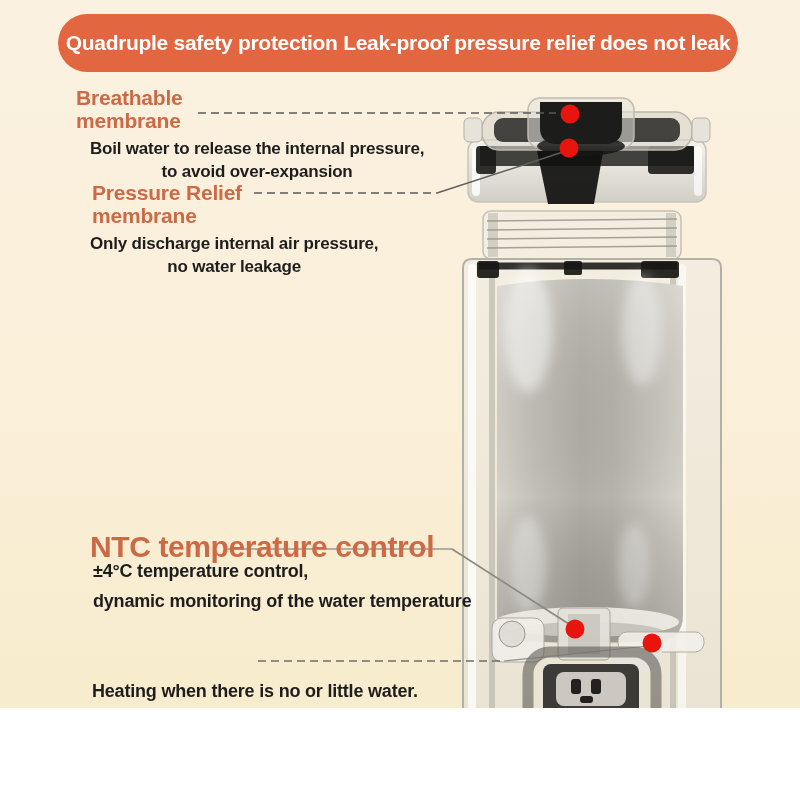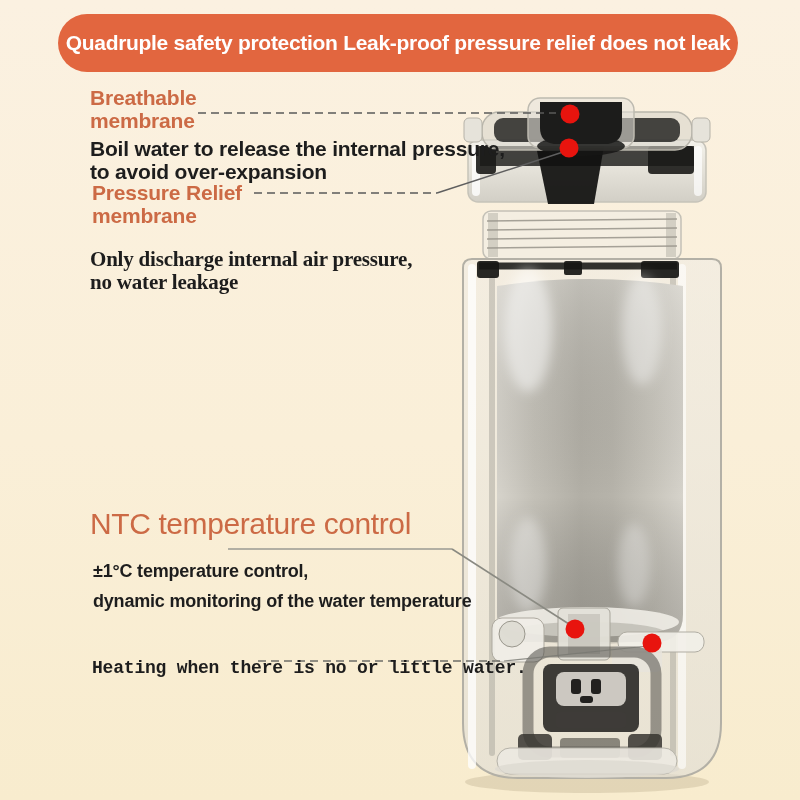--- a/index.html
+++ b/index.html
@@ -3,42 +3,42 @@
 <meta charset="utf-8">
 <style>
   :root{
     --bgtop:#fbf1e1; --bgbottom:#f8ecce; --banner:#e2663f; --accent:#cc6a45;
     --marker:#e8140e; --text:#1d1d1d;
   }
   *{margin:0;padding:0;box-sizing:border-box;}
   html,body{width:800px;height:800px;}
   body{font-family:"Liberation Sans","DejaVu Sans",sans-serif;}
   .stage{
-    position:relative;width:800px;height:800px;overflow:hidden;
+    position:relative;width:800px;height:708px;overflow:hidden;
     background:linear-gradient(180deg,var(--bgtop,#fbf1e1) 0%,#faefd8 55%,var(--bgbottom,#f8ecce) 100%);
   }
   .banner{
     position:absolute;left:58px;top:14px;width:680px;height:58px;
     background:var(--banner,#e2663f);border-radius:29px;
     display:flex;align-items:center;justify-content:center;
   }
   .banner span{
     color:#ffffff;font-weight:bold;font-size:21px;letter-spacing:-0.3px;white-space:nowrap;
   }
   .callout-title{
     position:absolute;color:var(--accent,#cc6a45);font-weight:bold;
     font-size:21px;line-height:23px;letter-spacing:-0.2px;white-space:pre-line;
   }
   .callout-desc{
     position:absolute;color:var(--text,#1d1d1d);font-weight:bold;
-    font-size:21px;line-height:23px;letter-spacing:-0.2px;white-space:pre-line;
+    font-size:17px;line-height:23px;letter-spacing:-0.2px;white-space:pre-line;text-align:center;
   }
   .big-title{
-    position:absolute;color:var(--accent,#cc6a45);font-weight:normal;
-    font-size:30px;line-height:36px;letter-spacing:-0.4px;white-space:nowrap;
+    position:absolute;color:var(--accent,#cc6a45);font-weight:bold;
+    font-size:30px;line-height:36px;letter-spacing:-0.4px;white-space:nowrap;margin-top:23px;
   }
   .big-desc{
     position:absolute;color:var(--text,#1d1d1d);font-weight:bold;
     font-size:18px;line-height:30px;letter-spacing:-0.2px;white-space:pre-line;
   }
   svg.overlay{position:absolute;left:0;top:0;width:800px;height:800px;}
 </style>
 </head>
 <body>
 
@@ -173,29 +173,29 @@
       <circle cx="569" cy="148" r="9.5" fill="var(--marker,#e8140e)"></circle>
       <circle cx="575" cy="629" r="9.5" fill="var(--marker,#e8140e)"></circle>
       <circle cx="652" cy="643" r="9.5" fill="var(--marker,#e8140e)"></circle>
     </g>
   </svg>
 
   <div class="banner">
     <span>Quadruple safety protection Leak-proof pressure relief does not leak</span>
   </div>
 
-  <div class="callout-title" style="left:90px;top:86px;">Breathable
+  <div class="callout-title" style="left:76px;top:86px;">Breathable
 membrane</div>
   <div class="callout-desc" style="left:90px;top:137px;">Boil water to release the internal pressure,
 to avoid over-expansion</div>
 
   <div class="callout-title" style="left:92px;top:181px;">Pressure Relief
 membrane</div>
-  <div class="callout-desc" style="left:90px;top:248px;font-family:Liberation Serif, serif;">Only discharge internal air pressure,
+  <div class="callout-desc" style="left:90px;top:232px;">Only discharge internal air pressure,
 no water leakage</div>
 
   <div class="big-title" style="left:90px;top:506px;">NTC temperature control</div>
-  <div class="big-desc" style="left:93px;top:556px;">±1°C temperature control,
+  <div class="big-desc" style="left:93px;top:556px;">±4°C temperature control,
 dynamic monitoring of the water temperature</div>
 
-  <div class="big-desc" style="left:92px;top:653px;font-family:Liberation Mono, monospace;">Heating when there is no or little water.</div>
+  <div class="big-desc" style="left:92px;top:676px;">Heating when there is no or little water.</div>
 
 </div>
 
 </body></html>

